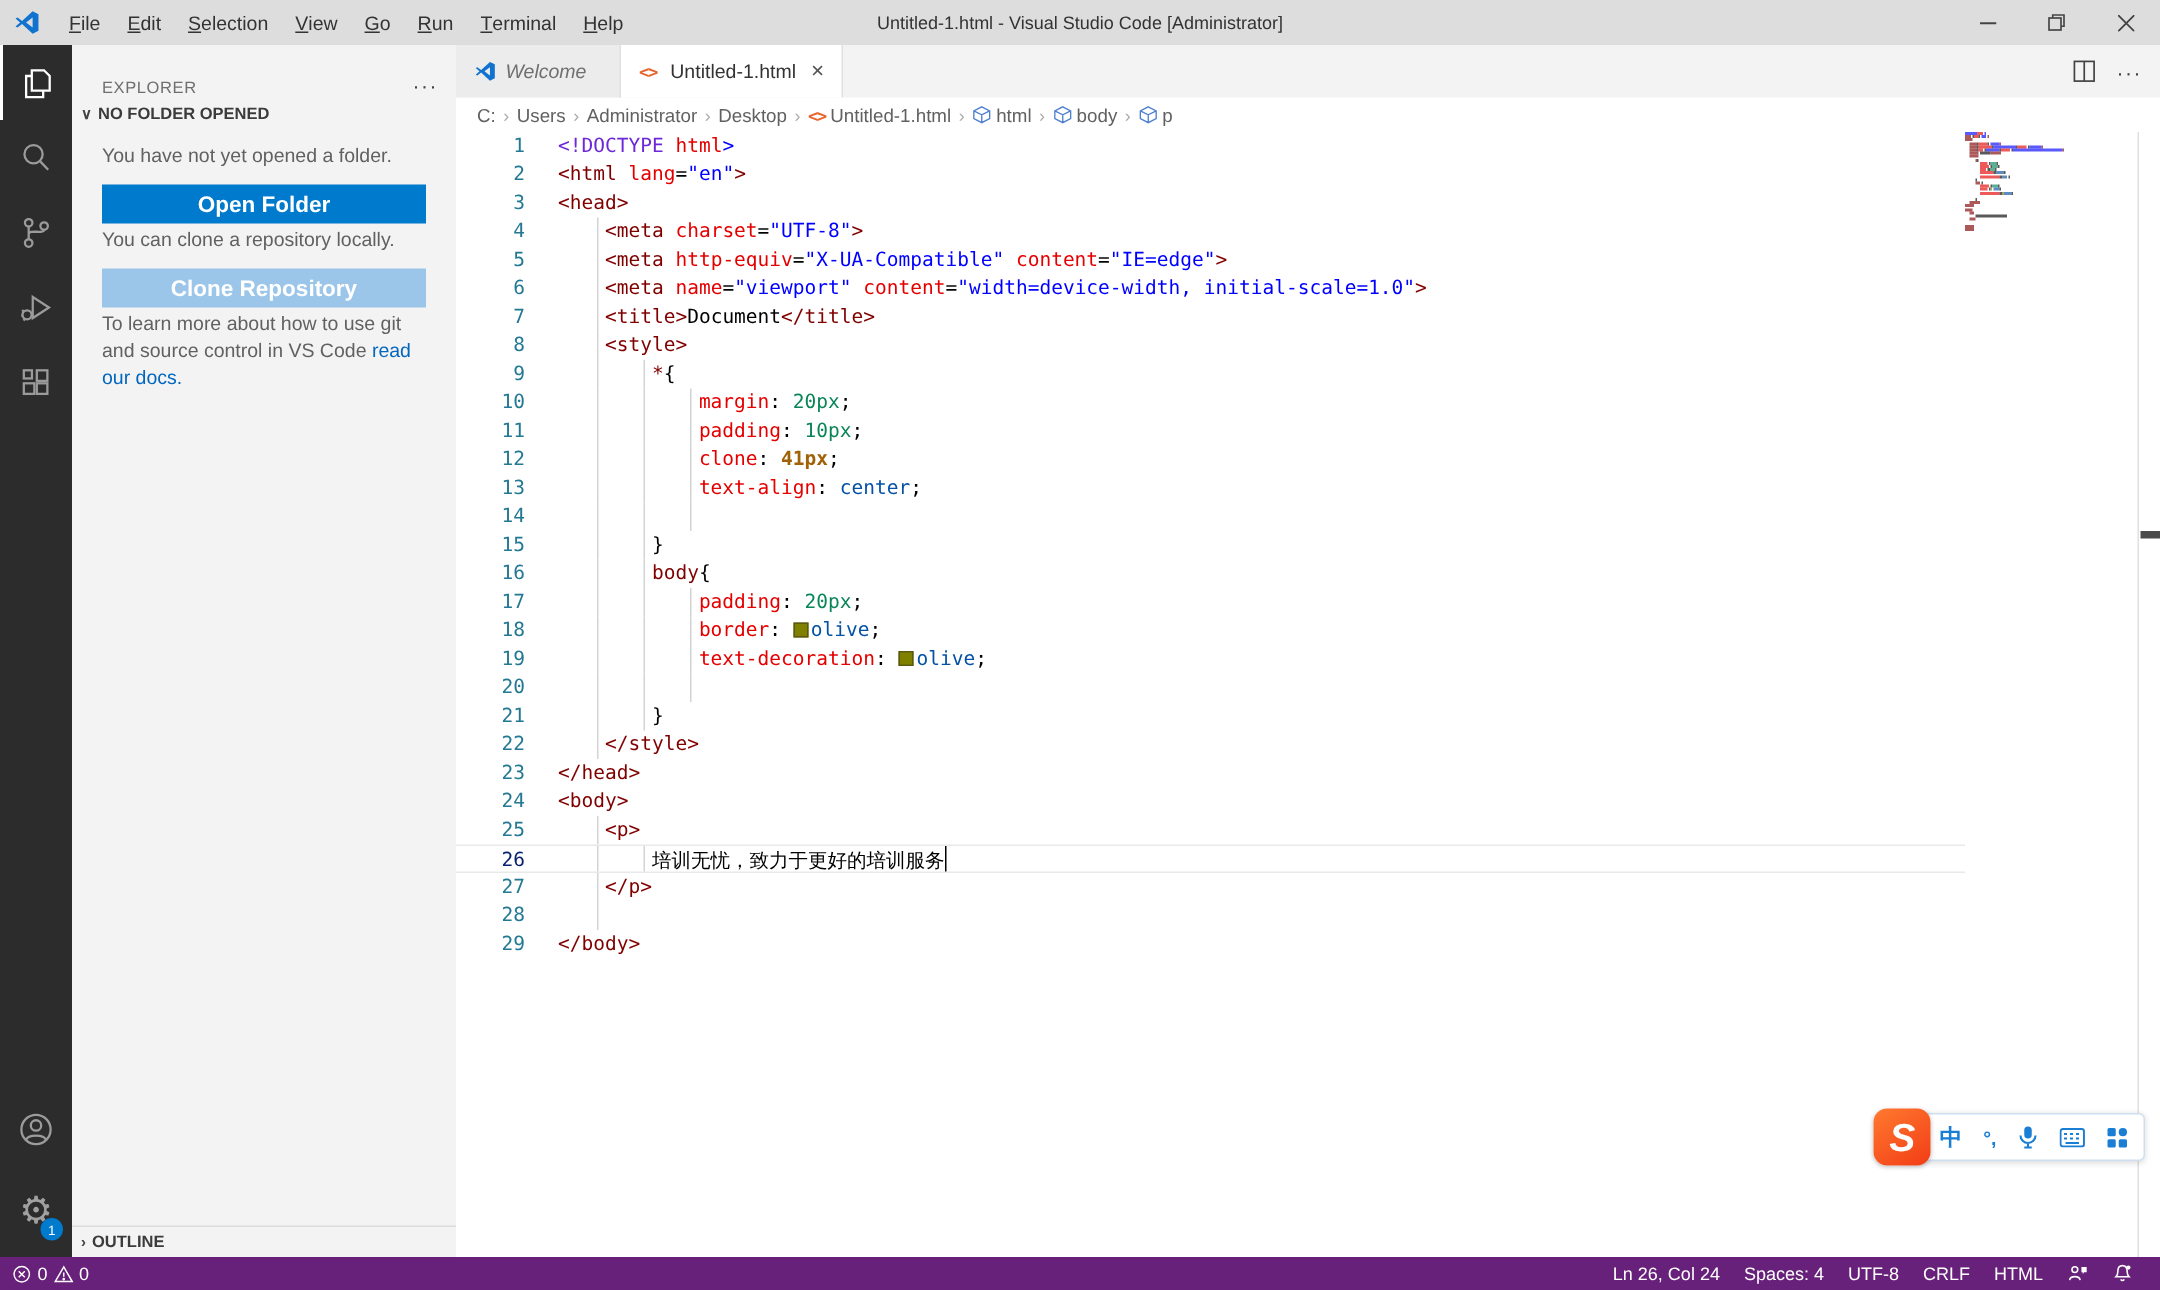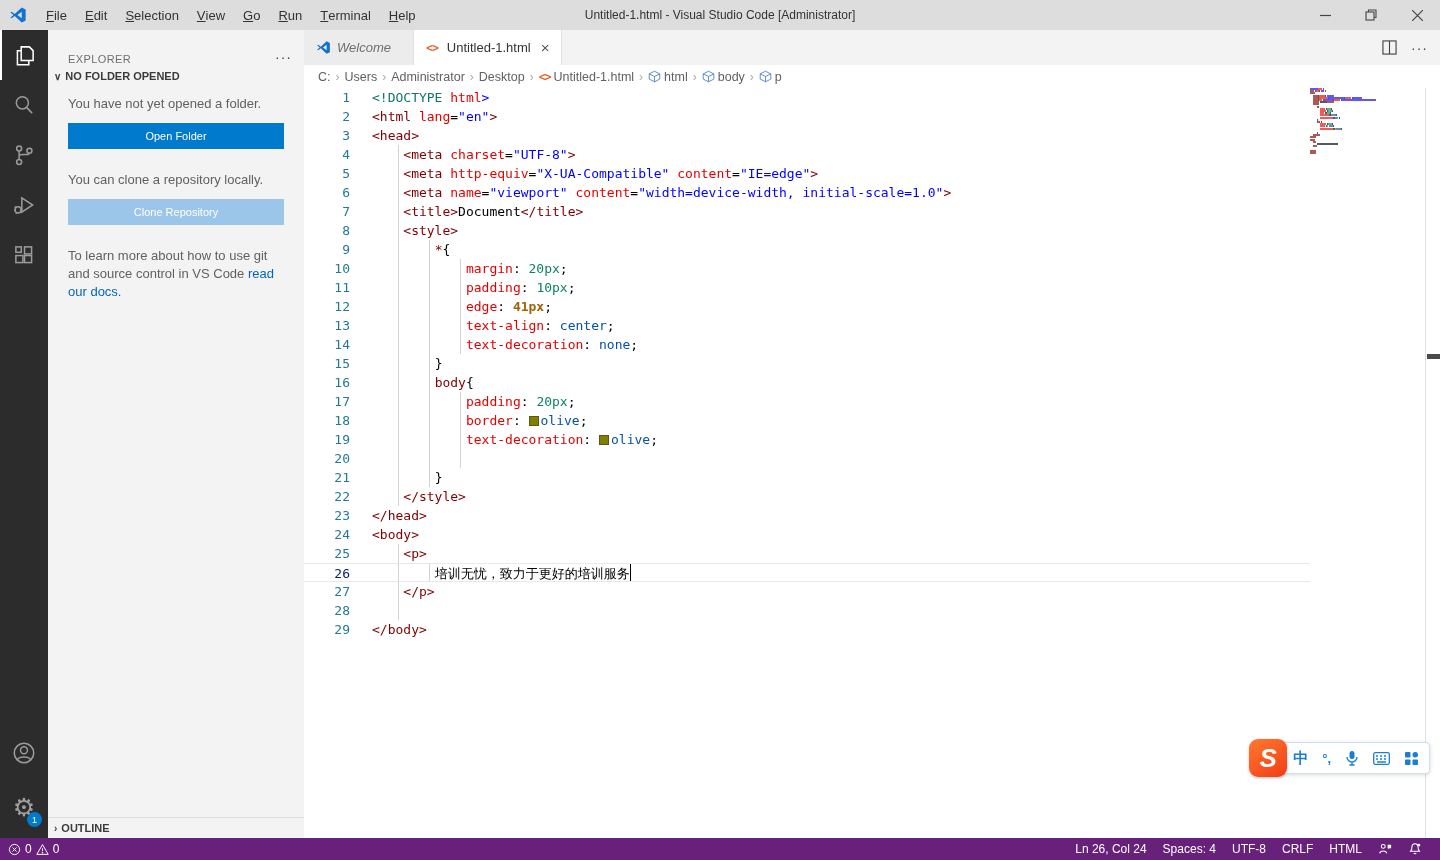--- a/index.html
+++ b/index.html
@@ -32,22 +32,22 @@
     background:var(--c-accent,#007acc); color:#fff; font-size:9px; display:flex; align-items:center; justify-content:center; }
 
   
   .sidebar { width:256px; background:var(--c-sidebar_bg,#f3f3f3); flex:none; position:relative; }
   .sb-header { height:35px; display:flex; align-items:flex-end; padding:0 12px 0 20px; font-size:11px; color:#6f6f6f; letter-spacing:.4px; }
   .sb-actions { margin-left:auto; color:#424242; font-size:14px; letter-spacing:1px; }
   .sb-section { display:flex; align-items:center; height:22px; font-size:11px; font-weight:bold; color:#3b3b3b; padding:0 4px; }
   .sb-chev { font-size:10px; margin:0 4px 0 2px; color:#424242; }
   .sb-body { padding:8px 20px 0 20px; }
   .sb-text { font-size:13px; color:#616161; line-height:18px; margin-bottom:10px; }
-  .sb-btn { width:100%; height:26px; border:none; color:#fff; font-size:11px; margin-bottom:22px; display:block;
-    font-family:"Liberation Sans",sans-serif; }
+  .sb-btn { width:100%; height:26px; border:none; color:#fff; font-size:15px; margin-bottom:2px; display:block;
+    font-family:"Liberation Sans",sans-serif;font-weight:bold; }
   .sb-btn.primary { background:var(--c-accent,#007acc); }
   .sb-btn.secondary { background:var(--c-button_disabled,#9cc6e9); }
   .sb-link { color:var(--c-link,#0066bf); cursor:pointer; }
   .sb-outline { position:absolute; bottom:0; left:0; width:100%; height:21px; border-top:1px solid #dcdcdc;
     display:flex; align-items:center; font-size:11px; font-weight:bold; color:#3b3b3b; padding:0 4px; }
 
   
   .editor-group { flex:1; display:flex; flex-direction:column; position:relative; background:#fff; }
   .tabbar { height:35px; background:#f3f3f3; display:flex; flex:none; align-items:stretch; position:relative; }
   .tab { display:flex; align-items:center; padding:0 12px; font-size:13px; color:#6f6f6f; background:var(--c-tab_inactive_bg,#ececec);
@@ -256,21 +256,21 @@
           </svg>body</span>
         <span class="bc-sep">›</span>
         <span class="bc-item"><svg width="13" height="13" viewBox="0 0 16 16" style="margin-right:3px" fill="none" stroke="#4e7fd0" stroke-width="1.1">
             <path d="M8 1.5 L14.5 4.8 V11.2 L8 14.5 L1.5 11.2 V4.8 Z M1.5 4.8 L8 8 L14.5 4.8 M8 8 V14.5"></path>
           </svg>p</span>
       </div>
     <div class="code-area">
       <div class="code-lines">
           <div class="line">
             <span class="ln">1</span>
-            <span class="code"><span style="color: #0f766e;">&lt;!DOCTYPE</span><span style="color: rgb(229, 0, 0);"> html</span><span style="color: rgb(0, 0, 255);">&gt;</span></span>
+            <span class="code"><span style="color: #6d28d9;">&lt;!DOCTYPE</span><span style="color: rgb(229, 0, 0);"> html</span><span style="color: rgb(0, 0, 255);">&gt;</span></span>
           </div>
           <div class="line">
             <span class="ln">2</span>
             <span class="code"><span style="color: rgb(128, 0, 0);">&lt;html</span><span style="color: rgb(0, 0, 0);"> </span><span style="color: rgb(229, 0, 0);">lang</span><span style="color: rgb(0, 0, 0);">=</span><span style="color: rgb(0, 0, 255);">"en"</span><span style="color: rgb(128, 0, 0);">&gt;</span></span>
           </div>
           <div class="line">
             <span class="ln">3</span>
             <span class="code"><span style="color: rgb(128, 0, 0); margin-top: 17px;">&lt;head&gt;</span></span>
           </div>
           <div class="line">
@@ -316,35 +316,34 @@
             <span class="guide" style="left: 93.806px;"></span>
             <span class="guide" style="left: 125.086px;"></span>
             <span class="guide" style="left: 156.366px;"></span>
             <span class="code">            <span style="color: rgb(229, 0, 0);">padding</span><span style="color: rgb(0, 0, 0);">: </span><span style="color: rgb(9, 134, 88);">10px</span><span style="color: rgb(0, 0, 0);">;</span></span>
           </div>
           <div class="line">
             <span class="ln">12</span>
             <span class="guide" style="left: 93.806px;"></span>
             <span class="guide" style="left: 125.086px;"></span>
             <span class="guide" style="left: 156.366px;"></span>
-            <span class="code">            <span style="color: rgb(229, 0, 0);">edge</span><span style="color: rgb(0, 0, 0);">: </span><span style="color: #a16207; font-weight: bold;">41px</span><span style="color: rgb(0, 0, 0);">;</span></span>
+            <span class="code">            <span style="color: rgb(229, 0, 0);">clone</span><span style="color: rgb(0, 0, 0);">: </span><span style="color: #a16207; font-weight: bold;">41px</span><span style="color: rgb(0, 0, 0);">;</span></span>
           </div>
           <div class="line">
             <span class="ln">13</span>
             <span class="guide" style="left: 93.806px;"></span>
             <span class="guide" style="left: 125.086px;"></span>
             <span class="guide" style="left: 156.366px;"></span>
             <span class="code">            <span style="color: rgb(229, 0, 0);">text-align</span><span style="color: rgb(0, 0, 0);">: </span><span style="color: rgb(4, 81, 165);">center</span><span style="color: rgb(0, 0, 0);">;</span></span>
           </div>
           <div class="line">
             <span class="ln">14</span>
             <span class="guide" style="left: 93.806px;"></span>
             <span class="guide" style="left: 125.086px;"></span>
             <span class="guide" style="left: 156.366px;"></span>
-            <span class="code">            <span style="color: rgb(229, 0, 0);">text-decoration</span><span style="color: rgb(0, 0, 0);">: </span><span style="color: rgb(4, 81, 165);">none</span><span style="color: rgb(0, 0, 0);">;</span></span>
           </div>
           <div class="line">
             <span class="ln">15</span>
             <span class="guide" style="left: 93.806px;"></span>
             <span class="guide" style="left: 125.086px;"></span>
             <span class="code">        <span style="color: rgb(0, 0, 0);">}</span></span>
           </div>
           <div class="line">
             <span class="ln">16</span>
             <span class="guide" style="left: 93.806px;"></span>

